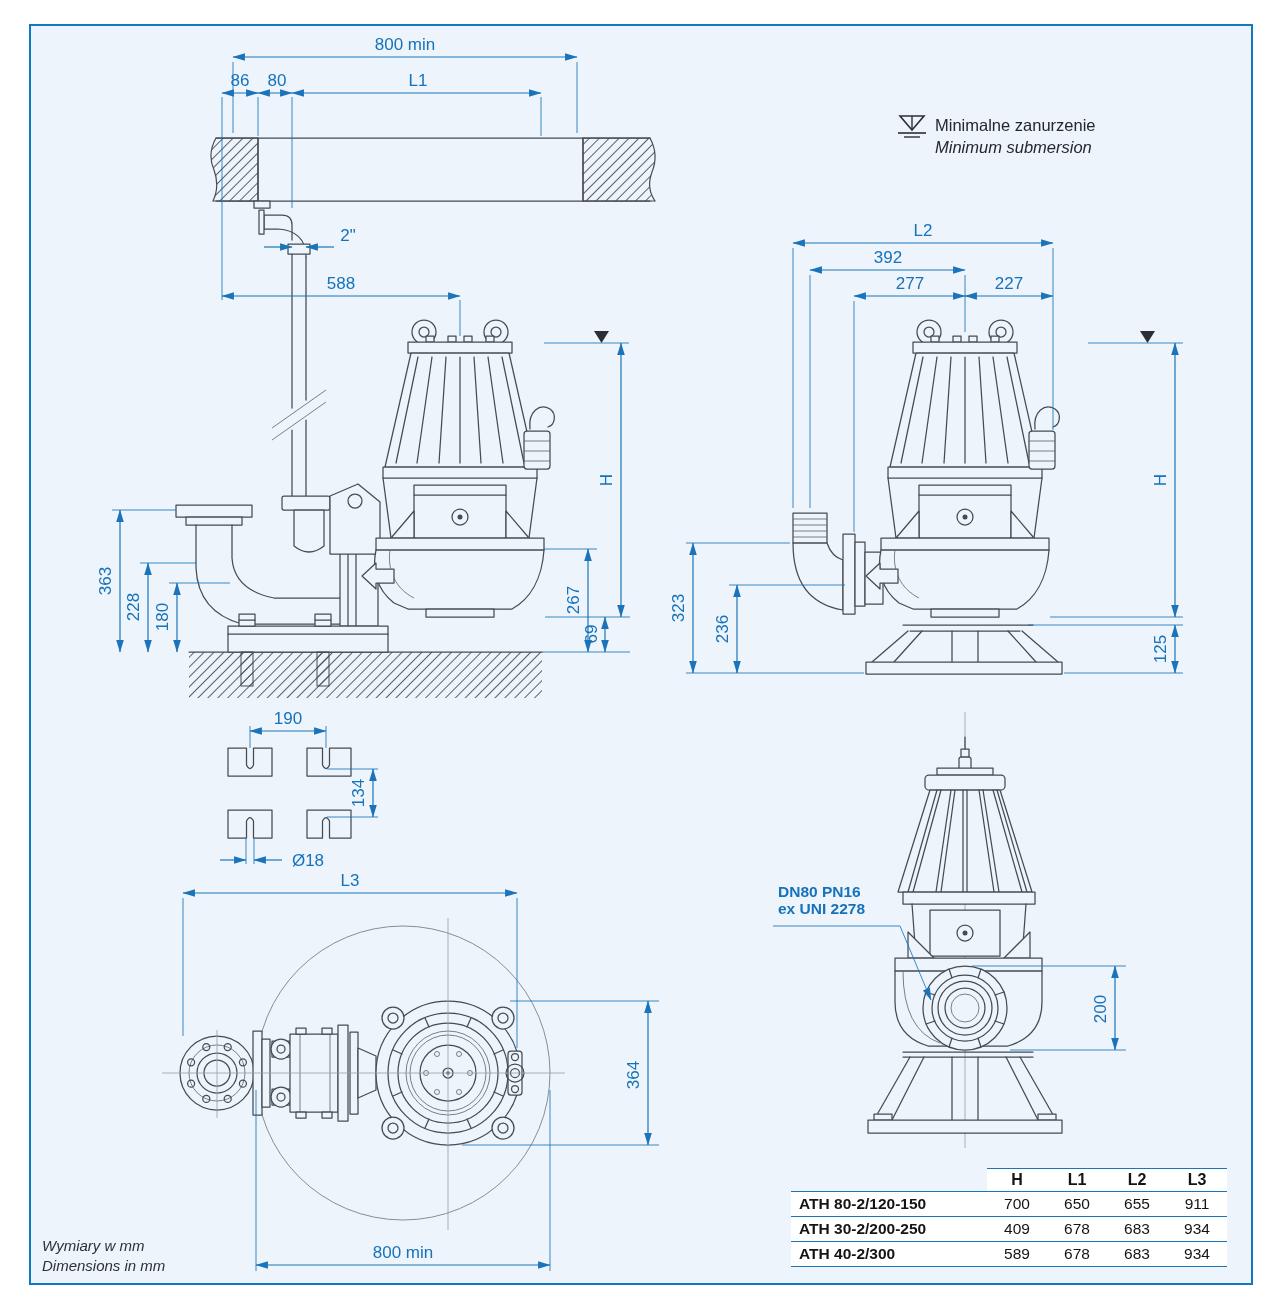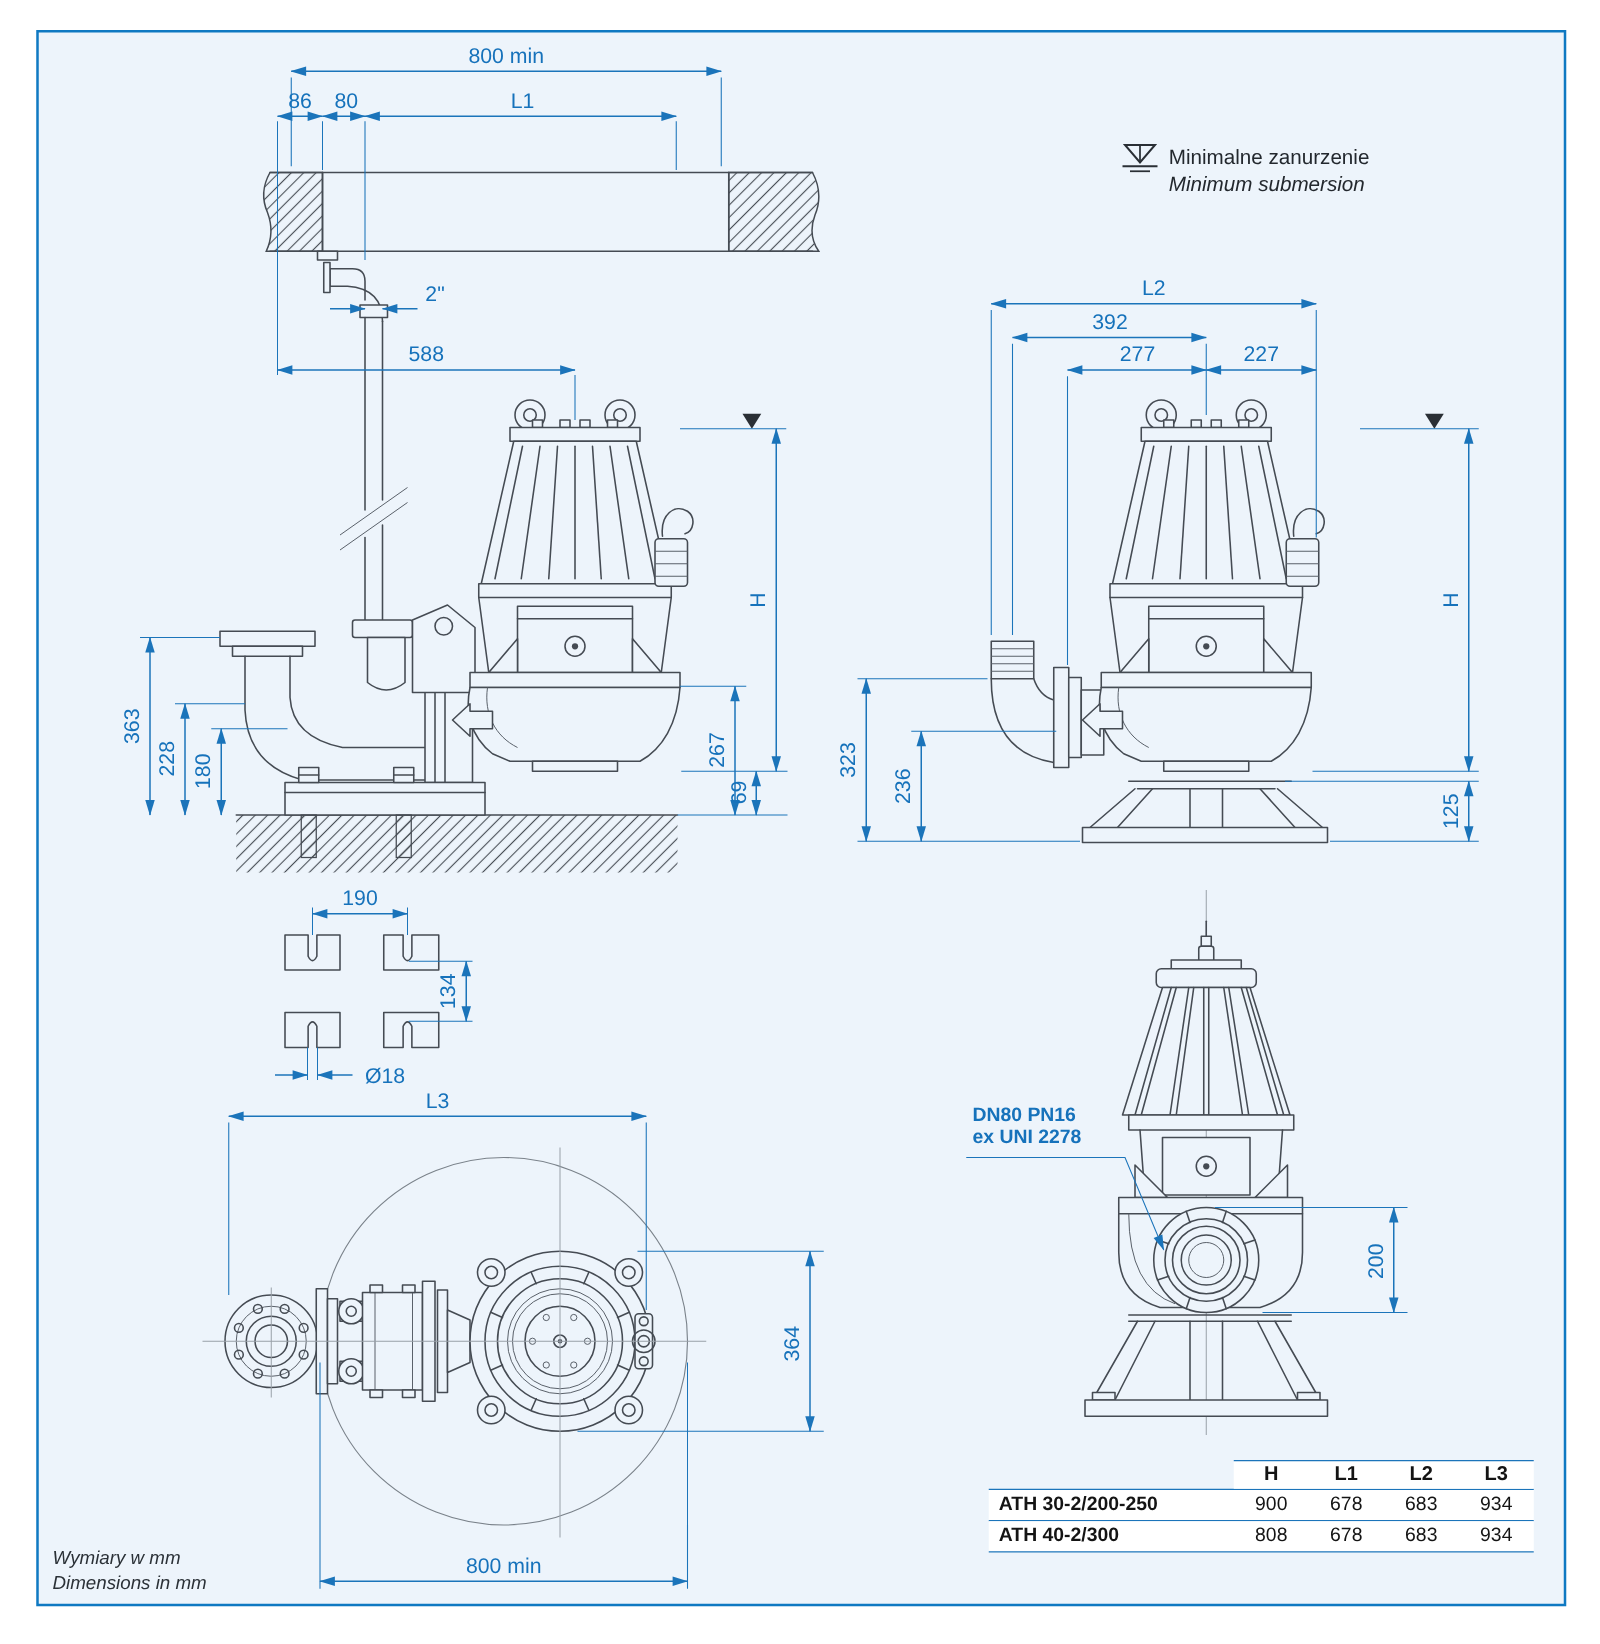--- a/index.html
+++ b/index.html
@@ -441,31 +441,40 @@
     <div class="t-head">
       <div class="t-spacer"></div>
       <div class="t-cols">
         <span>H</span>
         <span>L1</span>
         <span>L2</span>
         <span>L3</span>
       </div>
     </div>
     <div class="t-row">
+      <div class="t-model">ATH 80-2/120-150</div>
+      <div class="t-vals">
+        <span>700</span>
+        <span>650</span>
+        <span>655</span>
+        <span>911</span>
+      </div>
+    </div>
+    <div class="t-row">
       <div class="t-model">ATH 30-2/200-250</div>
       <div class="t-vals">
-        <span>900</span>
+        <span>409</span>
         <span>678</span>
         <span>683</span>
         <span>934</span>
       </div>
     </div>
     <div class="t-row">
       <div class="t-model">ATH 40-2/300</div>
       <div class="t-vals">
-        <span>808</span>
+        <span>589</span>
         <span>678</span>
         <span>683</span>
         <span>934</span>
       </div>
     </div>
   </div>
 </div>
 
 </body></html>

